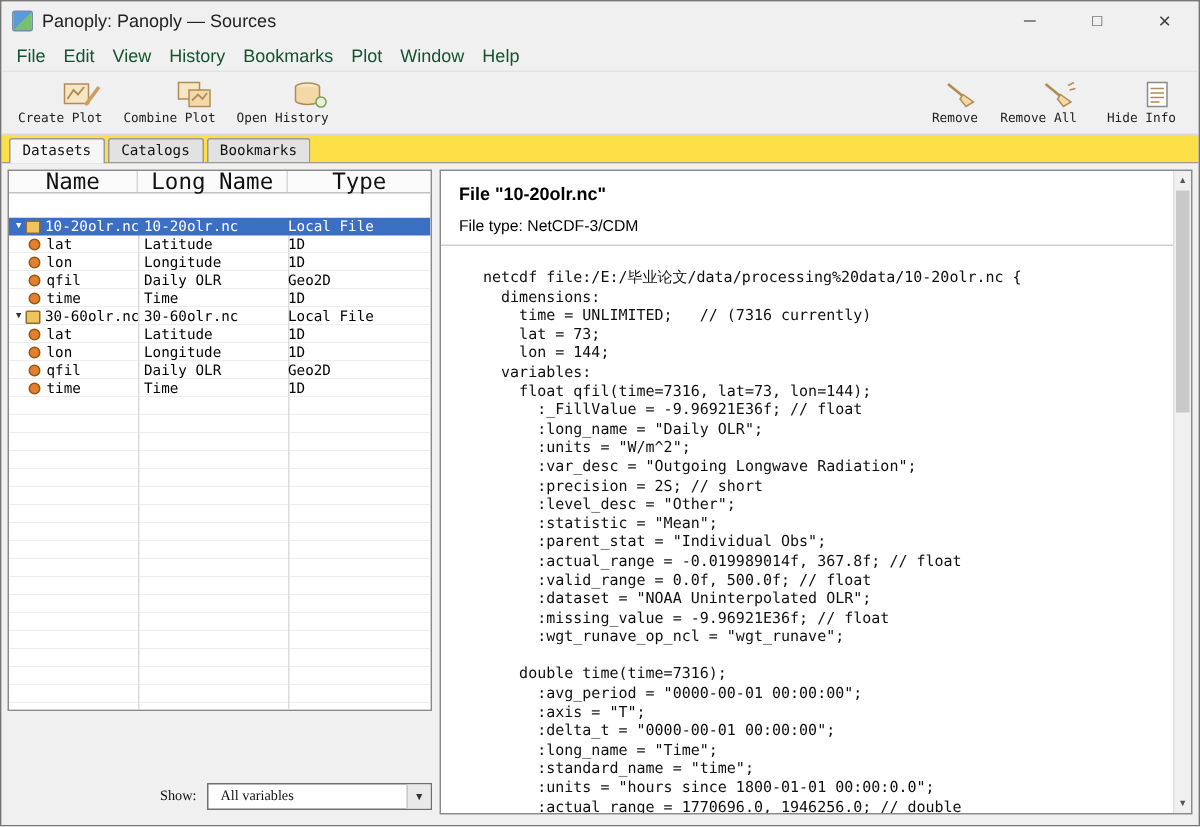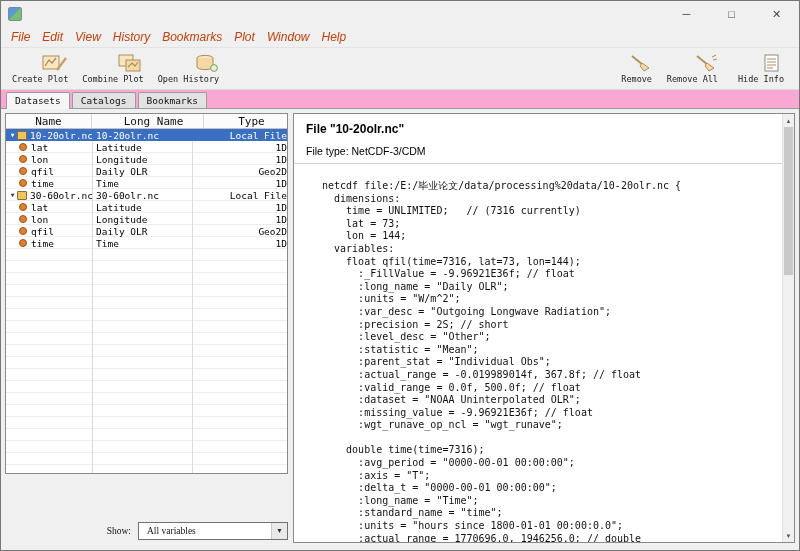--- a/index.html
+++ b/index.html
@@ -16,55 +16,55 @@
   .titlebar { height:26px; flex:0 0 26px; display:flex; align-items:center; padding-left:7px; background:#f0f0f0; }
   .app-icon { width:14px; height:14px; margin-right:6px; border-radius:2px;
     background:linear-gradient(135deg,#5a9bd5 0 50%, #79c06e 50% 100%); border:1px solid #7a8aa0; }
   .title-text { font-size:12px; color:#222; }
   .win-controls { margin-left:auto; display:flex; height:100%; }
   .win-btn { width:45px; height:100%; display:flex; align-items:center; justify-content:center;
     font-size:11px; color:#444; cursor:default; }
   
   .menubar { height:21px; flex:0 0 21px; display:flex; align-items:center; padding-left:4px;
     background:#f0f0f0; border-bottom:1px solid #e3e3e3; }
-  .menu-item { font-size:12px; color:#c2410c; padding:2px 6px;font-style:italic; }
+  .menu-item { font-size:12px; color:#14532d; padding:2px 6px; }
   
   .toolbar { height:42px; flex:0 0 42px; display:flex; justify-content:space-between; align-items:center;
     padding:0 12px 0 8px; border-bottom:1px solid #dadada; background:#f0f0f0; }
   .tool-group { display:flex; gap:8px; }
   .tool-btn { display:flex; flex-direction:column; align-items:flex-end; justify-content:flex-end;
     min-width:58px; padding:1px 3px; }
   .tool-btn svg { height:20px; display:block; }
   .tool-label { font-family:"DejaVu Sans Mono", monospace; font-size:8.5px; color:#222; margin-top:1px; white-space:nowrap; }
   
   .tabstrip { height:19px; flex:0 0 19px; display:flex; align-items:flex-end; padding-left:5px;
-    background:#f9a8d4; border-bottom:1px solid #9b9b9b; }
+    background:#fde047; border-bottom:1px solid #9b9b9b; }
   .tab { font-family:"DejaVu Sans Mono", monospace; font-size:9.5px; color:#111;
     padding:2px 8px 2px 8px; border:1px solid #9b9b9b; border-bottom:none; background:#e2e2e2;
     margin-right:2px; border-radius:2px 2px 0 0; position:relative; }
   .tab.active { background:#f6f6f6; padding-bottom:3px; top:1px; }
   
   .main { flex:1; display:flex; gap:5px; padding:4px 4px 7px 4px; background:#f0f0f0; min-height:0; }
   
   .left-col { width:283px; flex:0 0 283px; display:flex; flex-direction:column; min-height:0; }
   .table-box { flex:1; border:1px solid #8a8a8a; background:#fff; display:flex; flex-direction:column; min-height:0; overflow:hidden; }
   .tree-header { height:15px; flex:0 0 15px; display:flex; background:#fbfbfb; border-bottom:1px solid #c2c2c2;
-    font-family:"DejaVu Sans Mono", monospace; font-size:11px; color:#111;gap:12px; }
+    font-family:"DejaVu Sans Mono", monospace; font-size:15px; color:#111; }
   .th { display:flex; align-items:center; justify-content:center; border-right:1px solid #d8d8d8; }
   .th-name { width:86px; } .th-long { width:100px; } .th-type { flex:1; border-right:none; }
   .tree-body { flex:1; position:relative; overflow:hidden;
     font-family:"DejaVu Sans Mono", monospace; font-size:9.5px; color:#000;
-    background-image:repeating-linear-gradient(to bottom, #ffffff 0 11px, #ededed 11px 12px); }
+    background-image:repeating-linear-gradient(to bottom, #ffffff 0 11px, #ededed 11px 12px);margin-top:16px; }
   .vline { position:absolute; top:0; bottom:0; width:1px; background:#dcdcdc; z-index:0; }
   .vline1 { left:86px; } .vline2 { left:186px; }
   .row { height:12px; display:flex; align-items:center; position:relative; z-index:1; }
   .row.sel { background:#3a6fc4; color:#fff; }
   .c-name { width:86px; display:flex; align-items:center; overflow:hidden; white-space:nowrap; }
   .c-long { width:100px; padding-left:4px; overflow:hidden; white-space:nowrap; }
-  .c-type { flex:1; text-align:right; overflow:hidden; white-space:nowrap; }
+  .c-type { flex:1; text-align:left; overflow:hidden; white-space:nowrap; }
   .tw { width:9px; flex:0 0 9px; margin-left:2px; font-size:6px; line-height:1; text-align:center; color:#333; }
   .row.sel .tw { color:#fff; }
   .ds-icon { width:10px; height:9px; flex:0 0 10px; margin-right:3px; border-radius:1px;
     background:#eec45e; border:1px solid #8f6d2a; }
   .indent { width:13px; flex:0 0 13px; }
   .var-icon { width:8px; height:8px; flex:0 0 8px; margin-right:4px; border-radius:50%;
     background:#e08030; border:1px solid #9a5512; }
   .show-bar { height:25px; flex:0 0 25px; display:flex; align-items:center; justify-content:flex-end; gap:7px;
     font-family:Liberation Serif, serif; font-size:9.5px; color:#111;margin-top:44px; }
   .show-combo { width:150px; height:18px; background:#fff; border:1px solid #707070; display:flex; align-items:center;
@@ -83,20 +83,21 @@
   .scroll-btn.down { position:absolute; bottom:0; left:0; right:0; }
   .scroll-thumb { position:absolute; top:13px; left:1px; right:1px; height:148px; background:#c9c9c9; }
 </style>
 </head>
 <body>
 
 <div class="window">
 
   <div class="titlebar">
     <span class="app-icon"></span>
+    <span class="title-text">Panoply: Panoply — Sources</span>
     <div class="win-controls">
       <span class="win-btn">─</span>
       <span class="win-btn">□</span>
       <span class="win-btn">✕</span>
     </div>
   </div>
 
   <div class="menubar">
     <span class="menu-item">File</span>
     <span class="menu-item">Edit</span>

